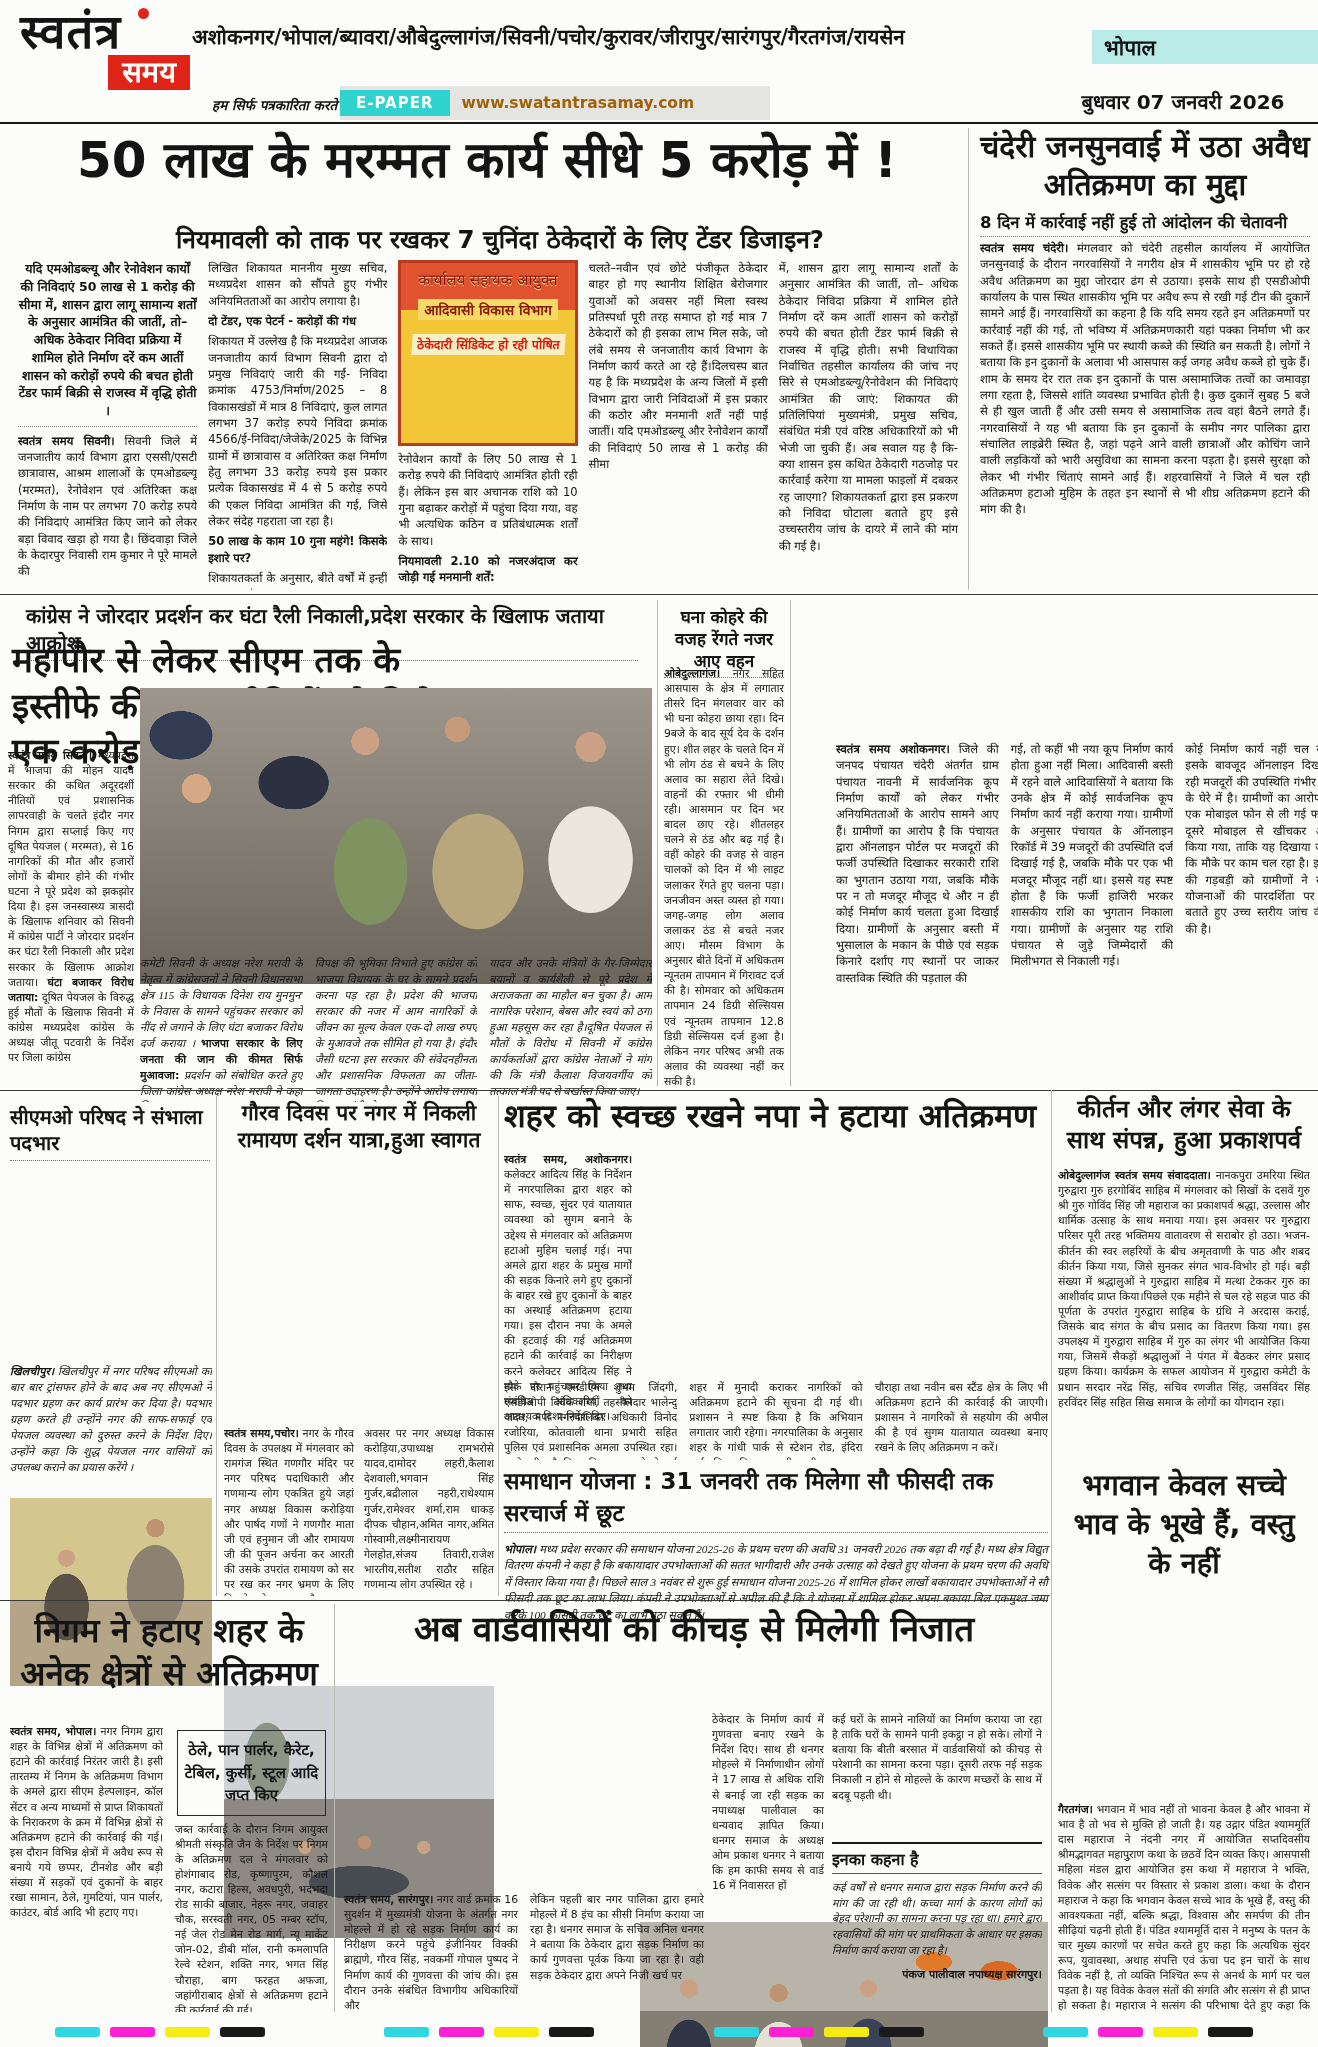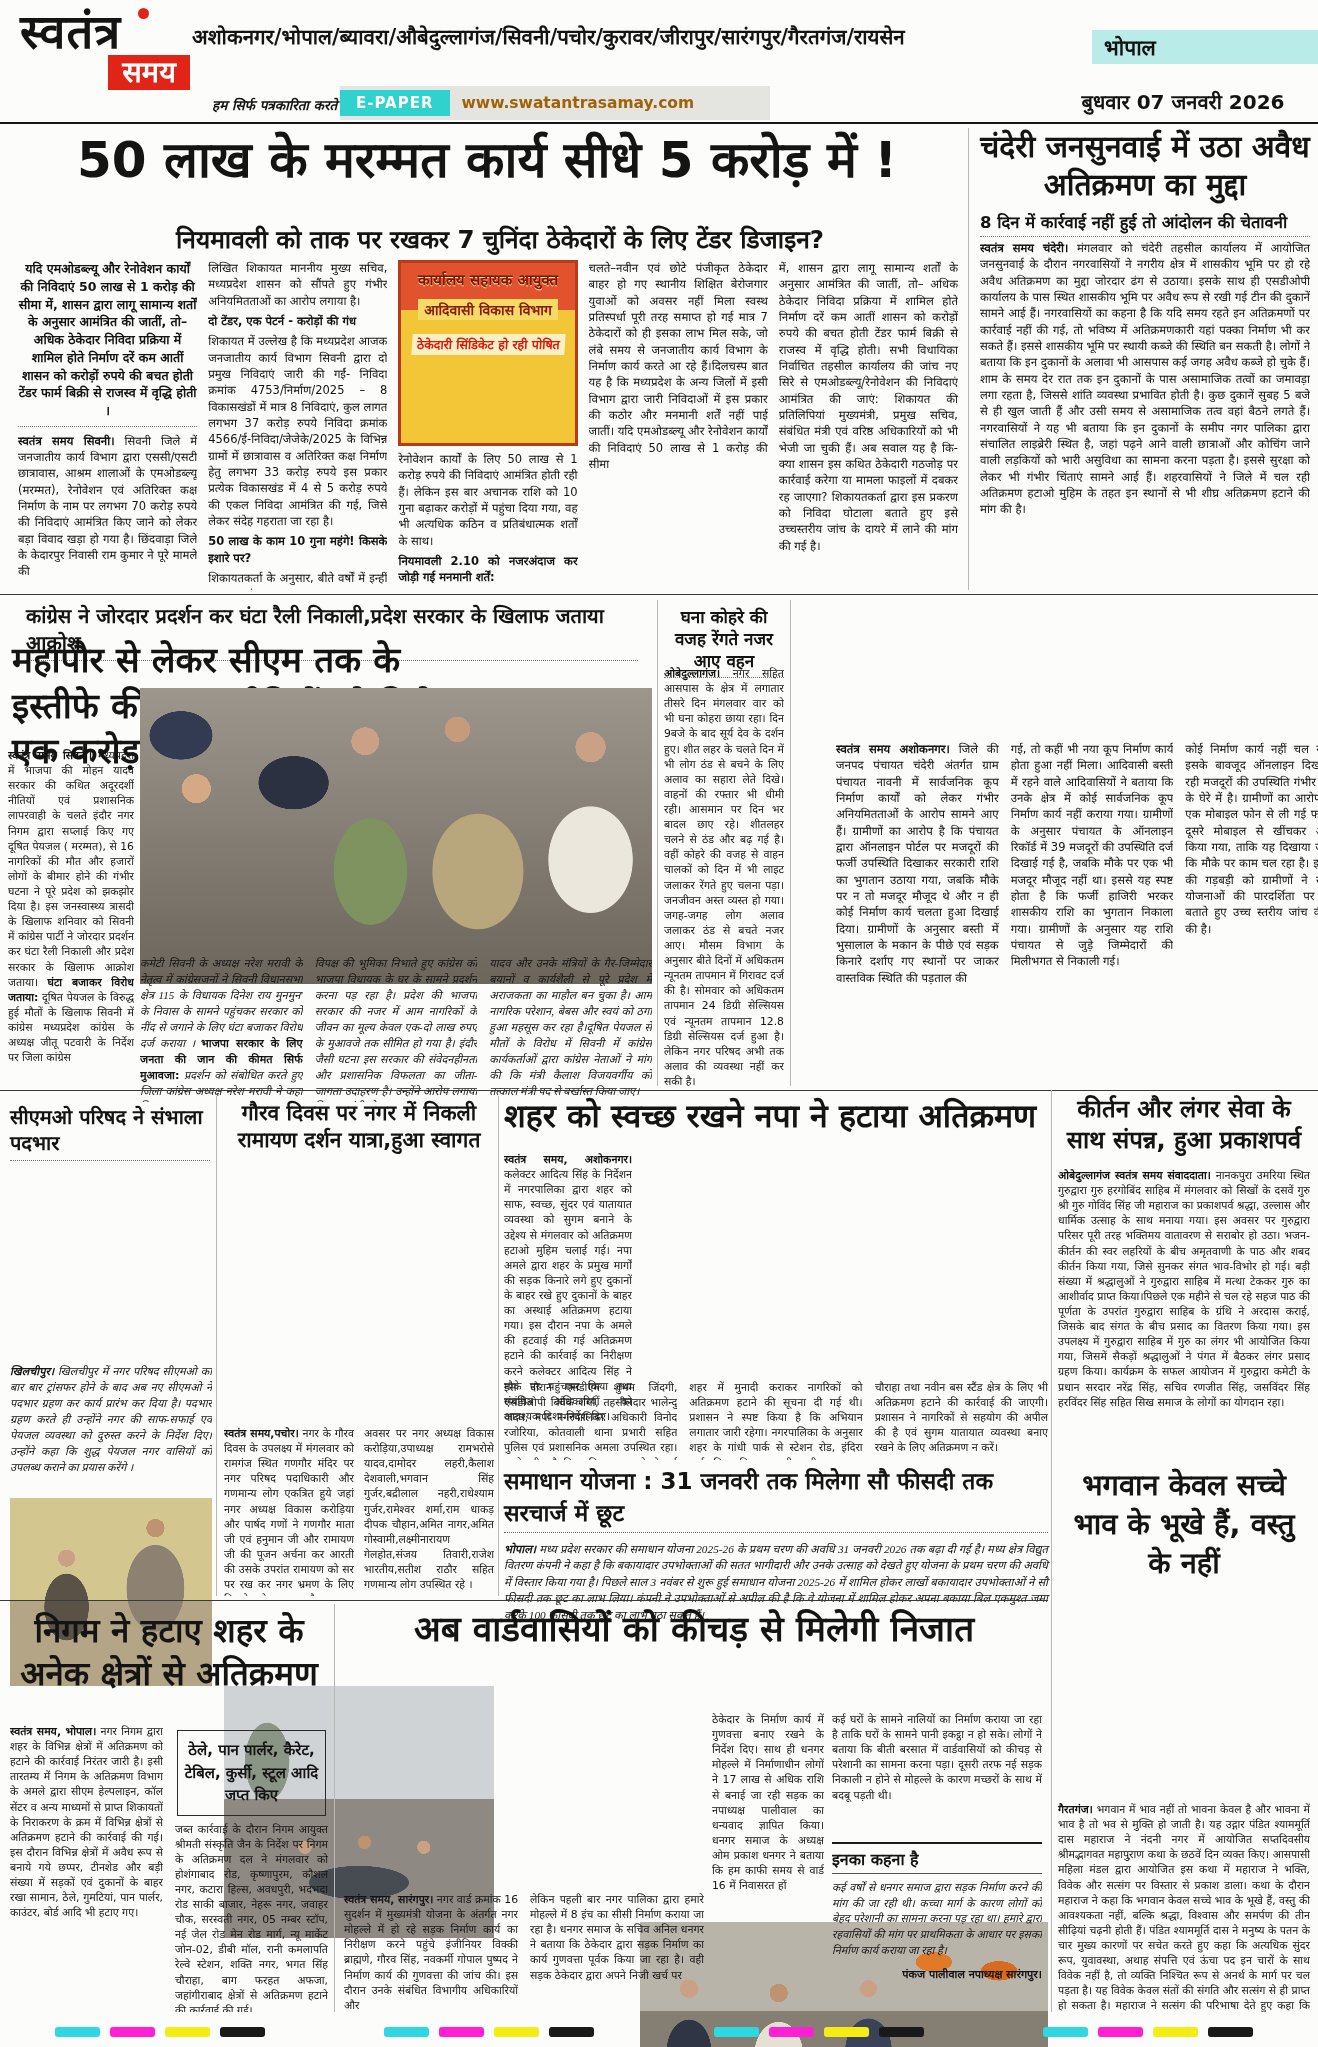--- a/index.html
+++ b/index.html
@@ -33,21 +33,21 @@
   .hl-right{font-size:30px;font-weight:800;line-height:1.28;text-align:center;}
   .hl-sub{font-size:24.5px;font-weight:700;text-align:center;}
   .hl-kicker{font-size:20px;font-weight:700;}
   .hl-l{font-size:35px;font-weight:800;line-height:1.3;}
   .hl-m{font-size:33px;font-weight:800;line-height:1.3;text-align:center;}
   .hl-s{font-size:20px;font-weight:800;line-height:1.3;}
   .photo{position:relative;overflow:hidden;background:#8b857c;}
   
   .sign-photo{display:flex;flex-direction:column;align-items:center;justify-content:flex-start;
      background:linear-gradient(180deg,#e0532e 0 26%,#f2c637 26% 100%);border:3px solid #b93b1e;box-sizing:border-box;}
-  .sign-line1{color:#7c1505;font-weight:700;font-size:15px;margin-top:6px;text-shadow:0 1px 0 #ffe9a0;}
+  .sign-line1{color:#7c1505;font-weight:400;font-size:15px;margin-top:6px;text-shadow:0 1px 0 #ffe9a0;}
   .sign-line2{color:#8a1a06;font-weight:800;font-size:14px;margin-top:10px;background:#f6da66;padding:1px 6px;}
   .sign-ribbon{background:#f8efc4;color:#d41f0e;font-weight:800;font-size:12.5px;padding:2px 5px;margin-top:14px;transform:skewX(-4deg);text-align:center;}
   .pull-box{border:1px solid #2a2a2a;padding:8px 6px;margin:6px 2px;font-weight:800;font-size:15px;text-align:center;line-height:1.5;}
   .inka-box{border-top:2px solid #1a1a1a;padding-top:4px;}
   .inka-title{font-weight:800;font-size:16px;border-bottom:1px solid #555;padding-bottom:3px;margin-bottom:6px;}
   .inka-sign{font-weight:800;font-size:11px;text-align:right;margin-top:8px;}
   .mark{display:inline-block;width:45px;height:10px;border-radius:3px;margin-right:10px;}
   .capcol{font-style:italic;font-family:"Liberation Serif","DejaVu Serif",serif;font-size:11px;line-height:1.45;text-align:justify;overflow:hidden;}
 </style>
 </head>

